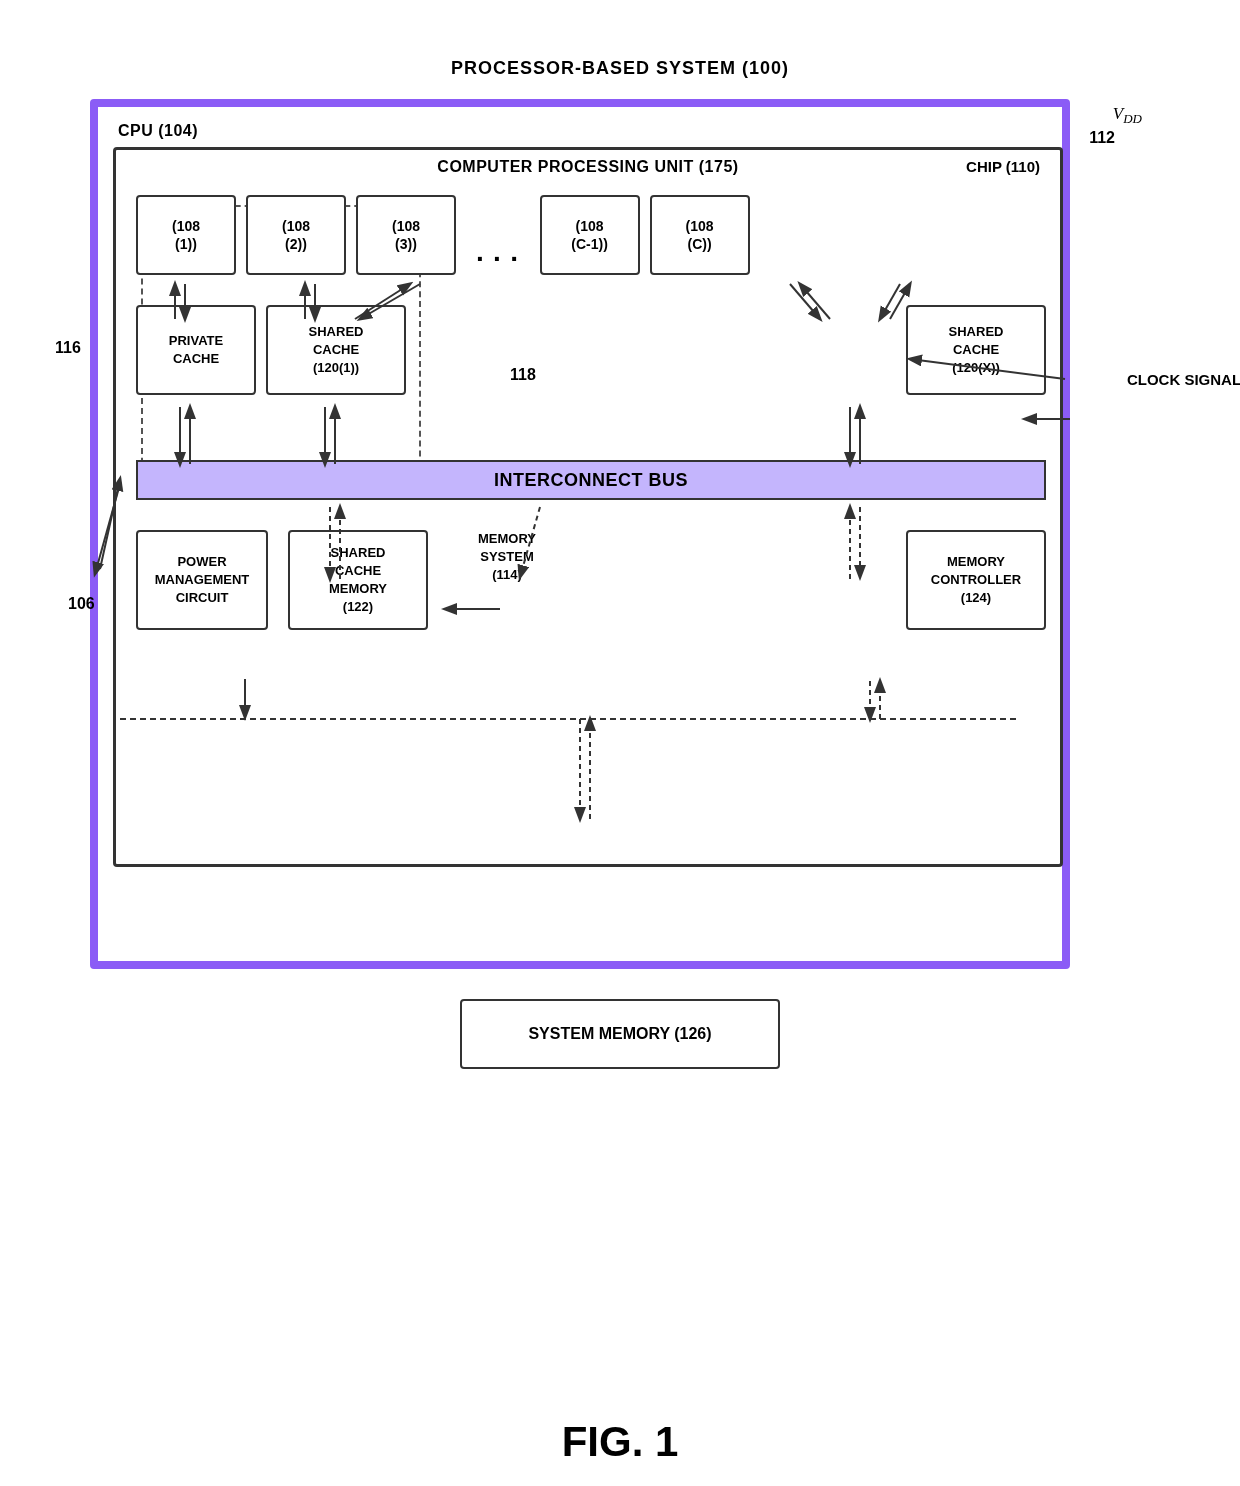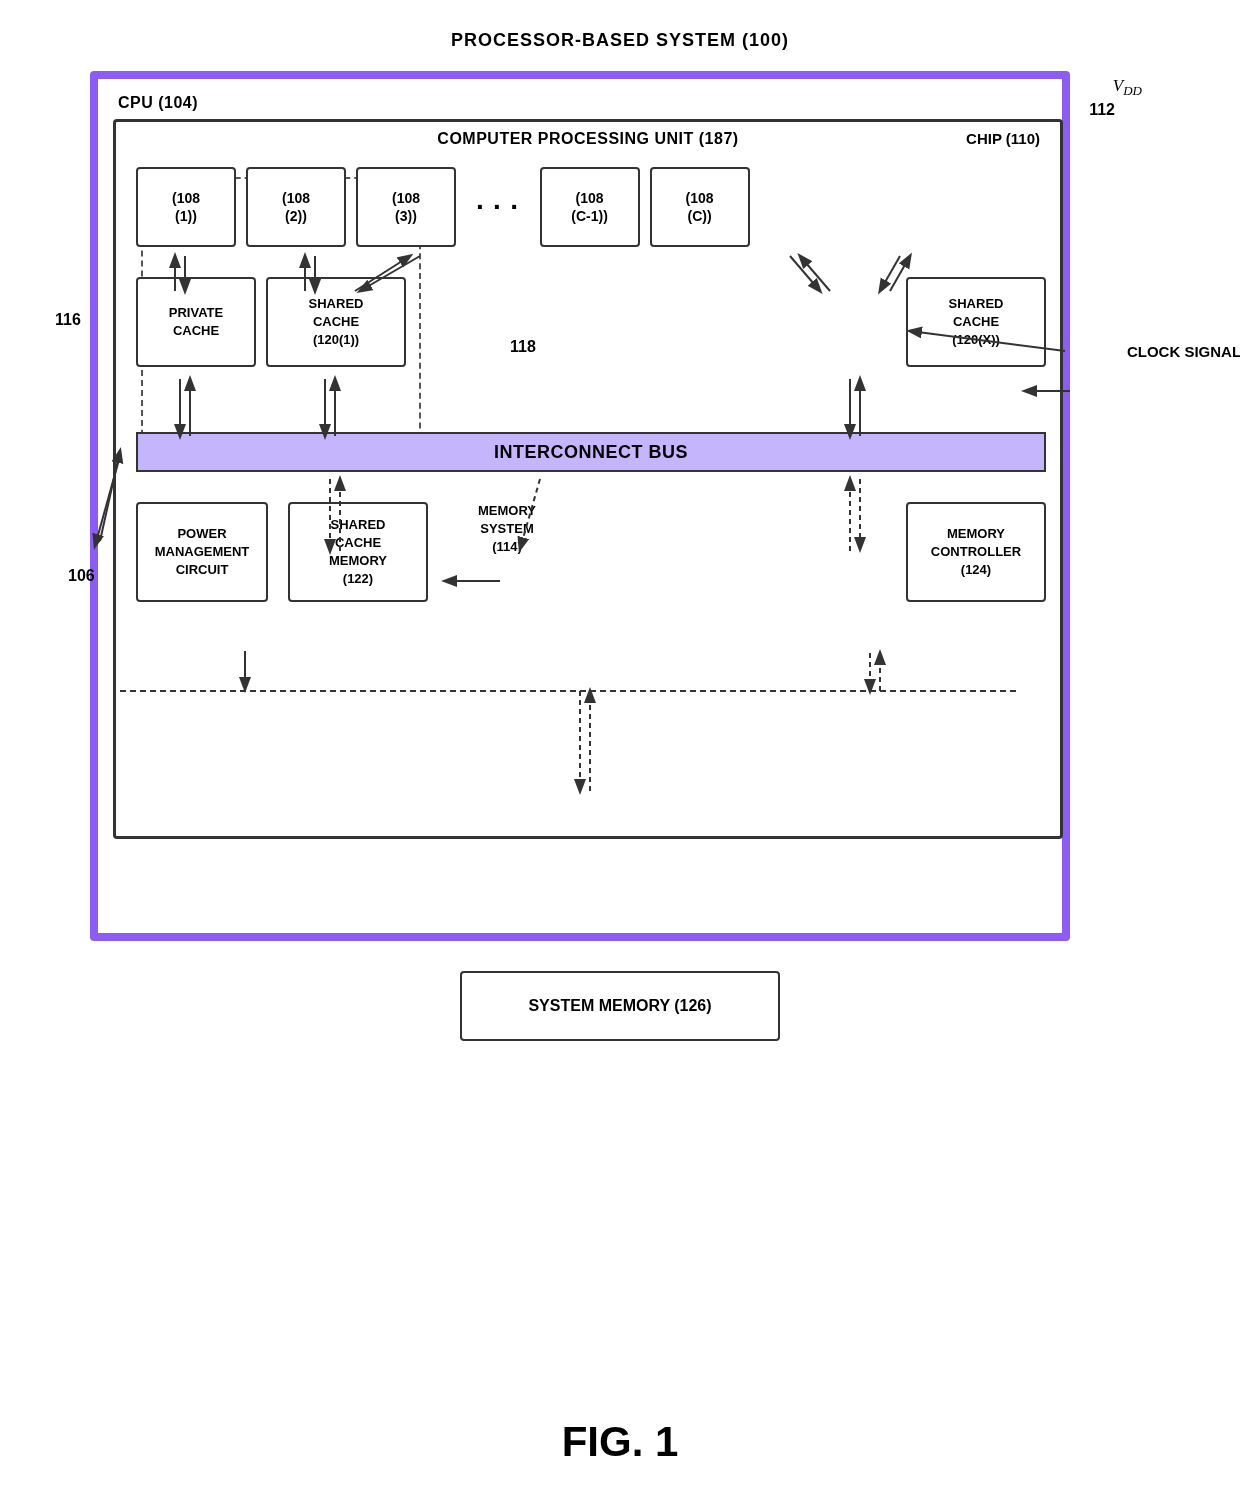--- a/index.html
+++ b/index.html
@@ -24,20 +24,21 @@
       padding: 30px 40px;
     }
 
     
     .top-label {
       font-size: 18px;
       font-weight: bold;
       letter-spacing: 1px;
       margin-bottom: 10px;
       font-family: Arial, sans-serif;
+      margin-top: 28px;
     }
 
     
     .diagram-area {
       position: relative;
       width: 1060px;
       height: 1100px;
       margin-top: 10px;
     }
 
@@ -113,21 +114,21 @@
       white-space: nowrap;
     }
 
     
     .cores-row {
       position: absolute;
       top: 45px;
       left: 20px;
       width: 910px;
       display: flex;
-      align-items: center;
+      align-items: flex-end;
       gap: 10px;
     }
 
     .core-box {
       width: 100px;
       height: 80px;
       border: 2px solid #333;
       border-radius: 4px;
       display: flex;
       align-items: center;
@@ -352,21 +353,21 @@
     </div>
 
     <div class="label-112">112</div>
 
     <div class="processor-box">
 
       <div class="cpu-label">CPU (104)</div>
 
       <div class="chip-box">
 
-        <div class="cpu-unit-label">COMPUTER PROCESSING UNIT (187)</div>
+        <div class="cpu-unit-label">COMPUTER PROCESSING UNIT (175)</div>
 
         <div class="chip-label">CHIP (110)</div>
 
         <div class="cpu-dashed-box"></div>
 
         <div class="cores-row">
           <div class="core-box">
             <span>(108<br>(1))</span>
           </div>
           <div class="core-box">

